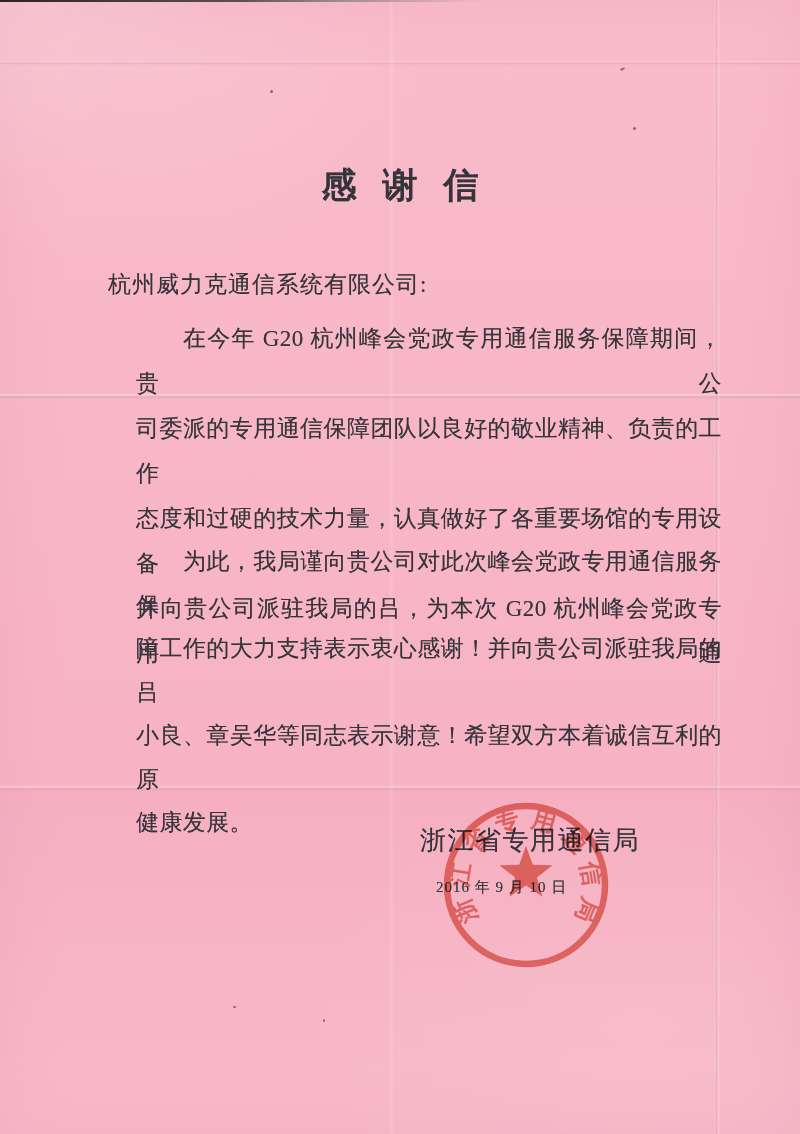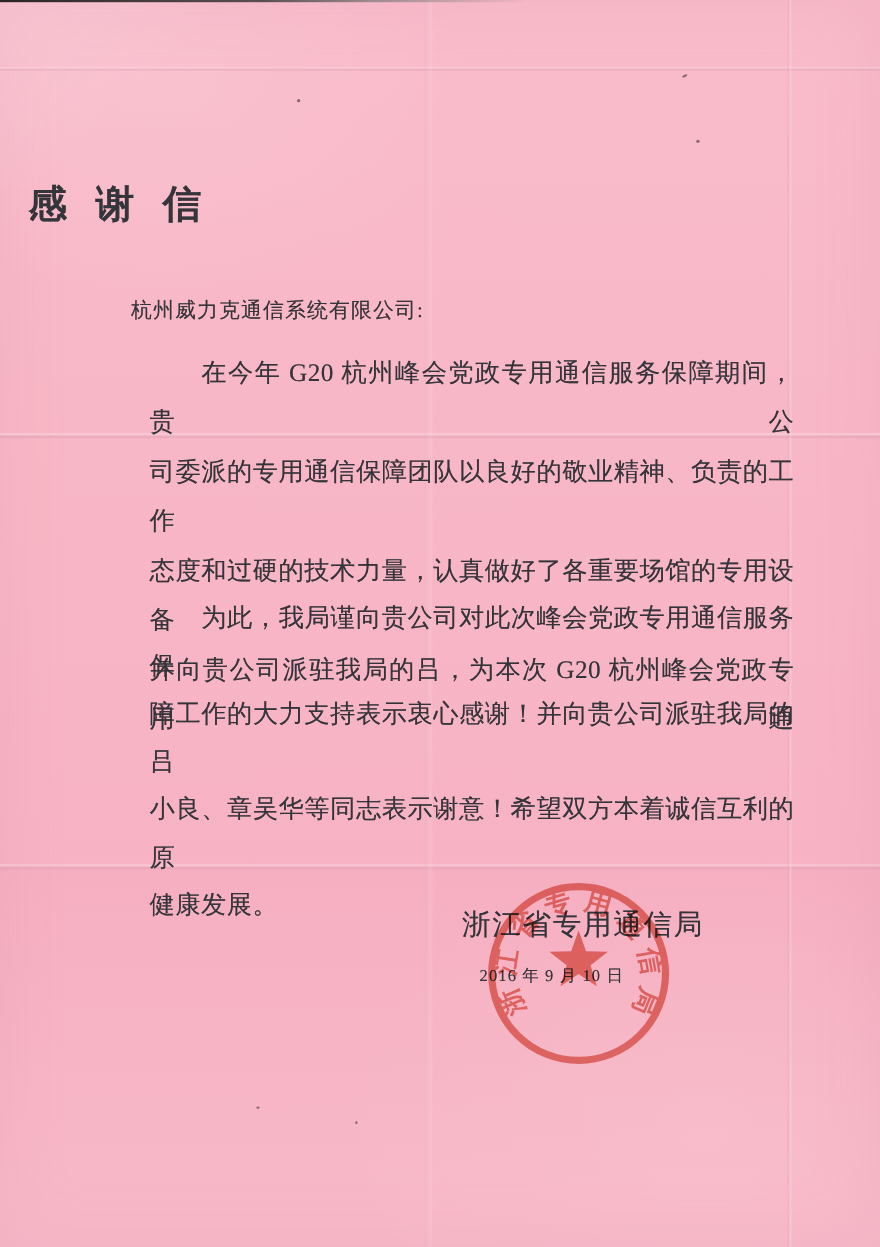--- a/index.html
+++ b/index.html
@@ -39,26 +39,26 @@
   .corner-fold {
     position:absolute; left:0; top:0; width:220px; height:170px; pointer-events:none;
     background:linear-gradient(135deg, rgba(255,255,255,0.12), rgba(255,255,255,0) 55%);
   }
   .speck { position:absolute; border-radius:50%; background:rgba(62,48,52,0.6); pointer-events:none; }
 
   .ink { color:#34353a; text-shadow:0 0 0.5px rgba(70,60,64,0.55); }
 
   .title {
     position:absolute; top:162px; left:0; width:800px;
-    font-size:35px; font-weight:700; text-align:left;
+    font-size:35px; font-weight:700; text-align:center;
     letter-spacing:26px; text-indent:26px;font-family:Liberation Mono, monospace;
   }
   .salutation {
-    position:absolute; top:269px; left:119px; width:600px;
-    font-size:19px; letter-spacing:1px;
+    position:absolute; top:269px; left:108px; width:600px;
+    font-size:23px; letter-spacing:1px;
   }
   .para { position:absolute; left:108px; width:586px; font-size:23px;margin-left:28px; }
   .para1 { top:316px; line-height:45px; }
   .para2 { top:540px; line-height:43.5px; }
   .line { text-align:justify; text-align-last:justify; letter-spacing:0.4px; }
   .line.left { text-align:left; text-align-last:left; }
   .line.indent { text-indent:47px; }
 
   .signature {
     position:absolute; top:823px; left:420px; width:260px;

